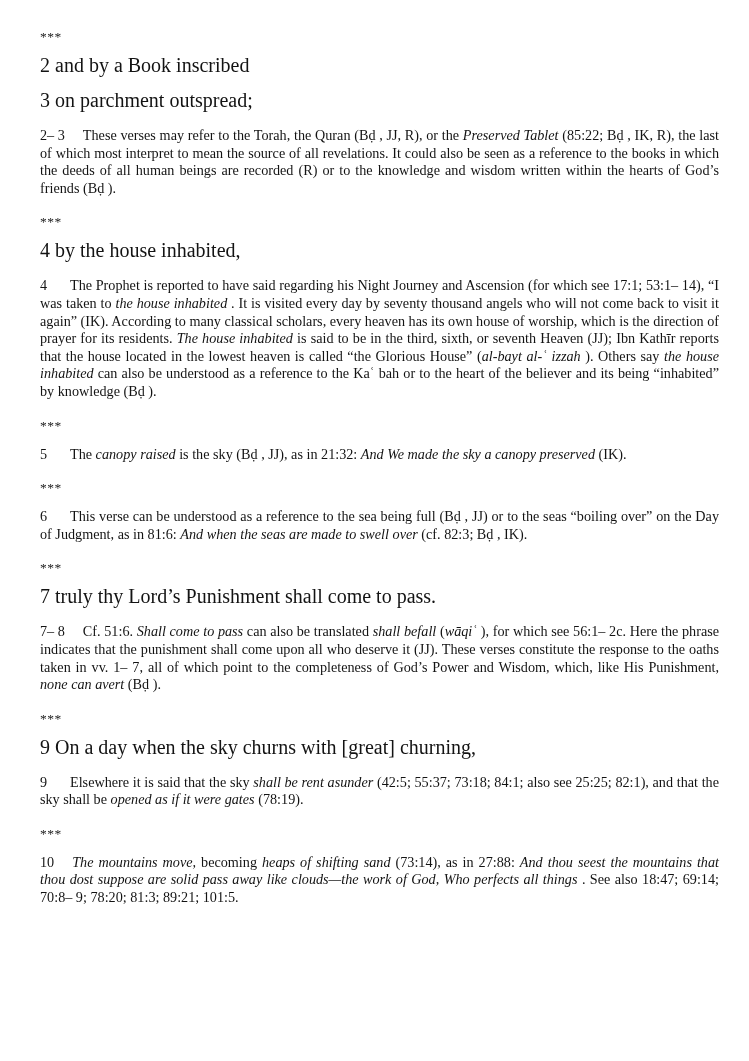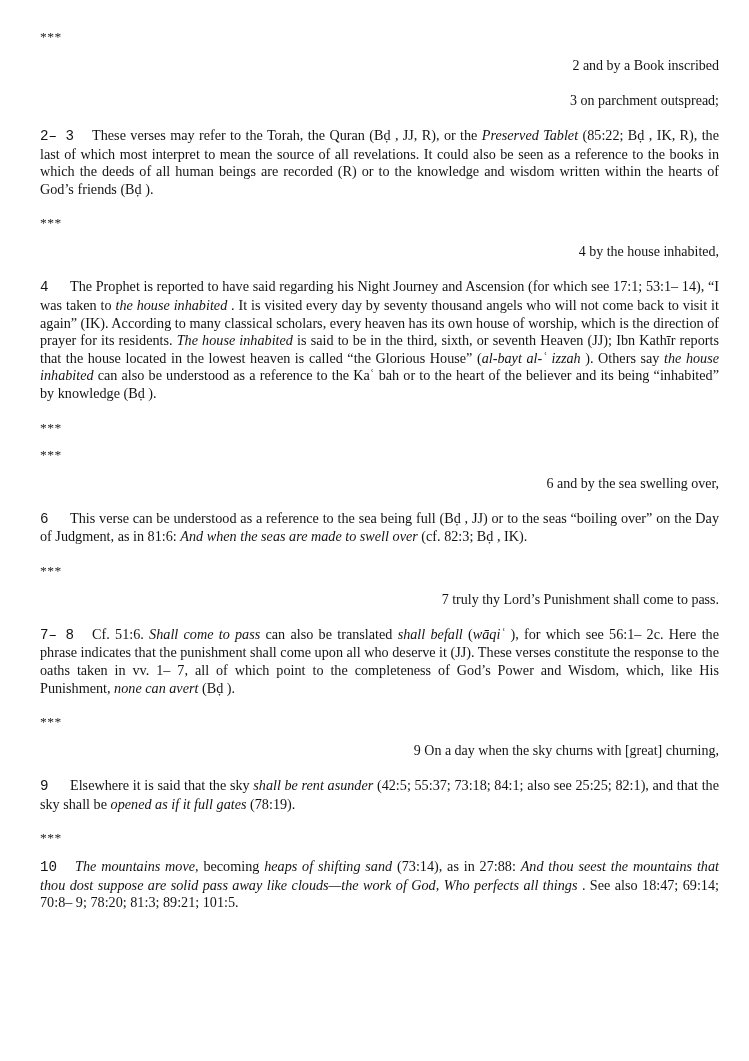--- a/index.html
+++ b/index.html
@@ -28,38 +28,37 @@
     font-size: 13.5px;
     line-height: 1;
     letter-spacing: 0.5px;
     margin: 0 0 0 0;
     padding: 0;
     height: 17px;
     color: #1a1a1a;
     font-family: "Liberation Serif", "DejaVu Serif", serif;
   }
   .verse {
-    font-size: 14px;
+    font-size: 20px;
     line-height: 17px;
     margin: 0 0 18px 0;
-    text-align: right;
+    text-align: left;
     color: #131313;
   }
   .commentary {
     font-size: 14.2px;
     line-height: 17.6px;
     margin: 0 0 18px 0;
     text-align: justify;
     text-justify: inter-word;
     color: #131313;
   }
   .cnum {
     display: inline-block;
     min-width: 12px;
-    font-family: Liberation Mono, monospace;
   }
   .gap {
     display: inline-block;
     width: 18px;
   }
   i, .ital {
     font-style: italic;
   }
   .spacer-sm { height: 10px; }
 </style>
@@ -72,29 +71,29 @@
       <div class="spacer-sm"></div>
       <p class="verse">2 and by a Book inscribed</p>
       <p class="verse">3 on parchment outspread;</p>
       <p class="commentary"><span class="cnum">2– 3</span><span class="gap"></span><span>These verses may refer to the Torah, the Quran (Bḍ , JJ, R), or the </span><i>Preserved Tablet</i><span> (85:22; Bḍ , IK, R), the last of which most interpret to mean the source of all revelations. It could also be seen as a reference to the books in which the deeds of all human beings are recorded (R) or to the knowledge and wisdom written within the hearts of God’s friends (Bḍ ).</span></p>
       <div class="sep">***</div>
       <div class="spacer-sm"></div>
       <p class="verse">4 by the house inhabited,</p>
       <p class="commentary"><span class="cnum">4</span><span class="gap"></span><span>The Prophet is reported to have said regarding his Night Journey and Ascension (for which see 17:1; 53:1– 14), “I was taken to </span><i>the house inhabited</i><span> . It is visited every day by seventy thousand angels who will not come back to visit it again” (IK). According to many classical scholars, every heaven has its own house of worship, which is the direction of prayer for its residents. </span><i>The house inhabited</i><span> is said to be in the third, sixth, or seventh Heaven (JJ); Ibn Kathīr reports that the house located in the lowest heaven is called “the Glorious House” (</span><i>al-bayt al-ʿ izzah</i><span> ). Others say </span><i>the house inhabited</i><span> can also be understood as a reference to the Kaʿ bah or to the heart of the believer and its being “inhabited” by knowledge (Bḍ ).</span></p>
       <div class="sep">***</div>
       <div class="spacer-sm"></div>
+      <p class="commentary"><span class="cnum">5</span><span class="gap"></span><span>The </span><i>canopy raised</i><span> is the sky (Bḍ , JJ), as in 21:32: </span><i>And We made the sky a canopy preserved</i><span> (IK).</span></p>
       <div class="sep">***</div>
       <div class="spacer-sm"></div>
-      <p class="verse">6 and by the sea swelling over,</p>
       <p class="commentary"><span class="cnum">6</span><span class="gap"></span><span>This verse can be understood as a reference to the sea being full (Bḍ , JJ) or to the seas “boiling over” on the Day of Judgment, as in 81:6: </span><i>And when the seas are made to swell over</i><span> (cf. 82:3; Bḍ , IK).</span></p>
       <div class="sep">***</div>
       <div class="spacer-sm"></div>
       <p class="verse">7 truly thy Lord’s Punishment shall come to pass.</p>
       <p class="commentary"><span class="cnum">7– 8</span><span class="gap"></span><span>Cf. 51:6. </span><i>Shall come to pass</i><span> can also be translated </span><i>shall befall</i><span> (</span><i>wāqiʿ</i><span> ), for which see 56:1– 2c. Here the phrase indicates that the punishment shall come upon all who deserve it (JJ). These verses constitute the response to the oaths taken in vv. 1– 7, all of which point to the completeness of God’s Power and Wisdom, which, like His Punishment, </span><i>none can avert</i><span> (Bḍ ).</span></p>
       <div class="sep">***</div>
       <div class="spacer-sm"></div>
       <p class="verse">9 On a day when the sky churns with [great] churning,</p>
-      <p class="commentary"><span class="cnum">9</span><span class="gap"></span><span>Elsewhere it is said that the sky </span><i>shall be rent asunder</i><span> (42:5; 55:37; 73:18; 84:1; also see 25:25; 82:1), and that the sky shall be </span><i>opened as if it full gates</i><span> (78:19).</span></p>
+      <p class="commentary"><span class="cnum">9</span><span class="gap"></span><span>Elsewhere it is said that the sky </span><i>shall be rent asunder</i><span> (42:5; 55:37; 73:18; 84:1; also see 25:25; 82:1), and that the sky shall be </span><i>opened as if it were gates</i><span> (78:19).</span></p>
       <div class="sep">***</div>
       <div class="spacer-sm"></div>
       <p class="commentary"><span class="cnum">10</span><span class="gap"></span><i>The mountains move,</i><span> becoming </span><i>heaps of shifting sand</i><span> (73:14), as in 27:88: </span><i>And thou seest the mountains that thou dost suppose are solid pass away like clouds—the work of God, Who perfects all things</i><span> . See also 18:47; 69:14; 70:8– 9; 78:20; 81:3; 89:21; 101:5.</span></p>
     </div>
 </div>
 
 </body></html>

